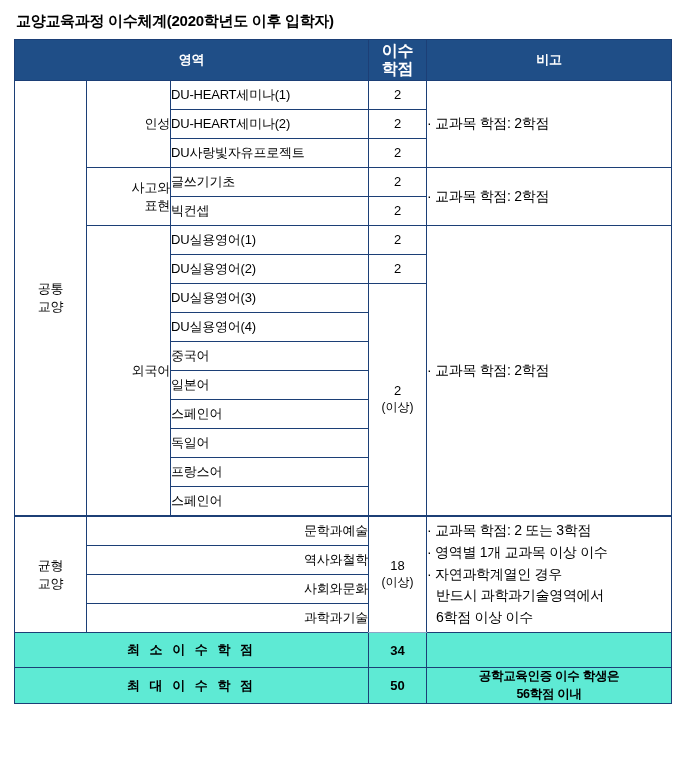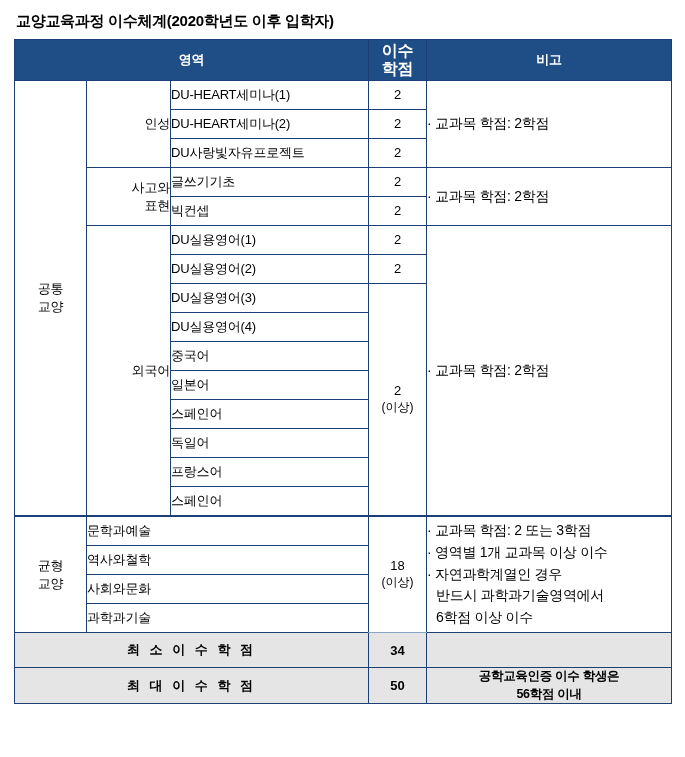--- a/index.html
+++ b/index.html
@@ -72,21 +72,21 @@
     height: 28px;
     padding-left: 18px;
     font-size: 13px;
     letter-spacing: -0.2px;
     border-top: 1px dotted #9badc6;
     border-bottom: 1px dotted #9badc6;
     border-right: 1px solid #8aa4c6;
     border-left: 1px dotted #9badc6;
   }
   td.course-cell.center {
-    text-align: left;
+    text-align: right;
     padding-left: 0;
   }
   td.credit-cell {
     text-align: center;
     font-size: 13px;
     border-top: 1px dotted #9badc6;
     border-bottom: 1px dotted #9badc6;
     border-right: 1px solid #8aa4c6;
     border-left: 1px solid #8aa4c6;
     line-height: 1.3;
@@ -110,21 +110,21 @@
     border-left: 1px solid #8aa4c6;
   }
   td.note-cell .note-line {
     white-space: pre-wrap;
     display: block;
   }
   td.note-cell .note-line.indent {
     padding-left: 9px;
   }
   tr.summary td {
-    background: #e5e5e5;
+    background: #5eead4;
     height: 34px;
     text-align: center;
     font-weight: bold;
     font-size: 13px;
     border: 1px solid #1c3f76;
   }
   tr.summary td.label {
     letter-spacing: 3px;
   }
   tr.summary td.value {

